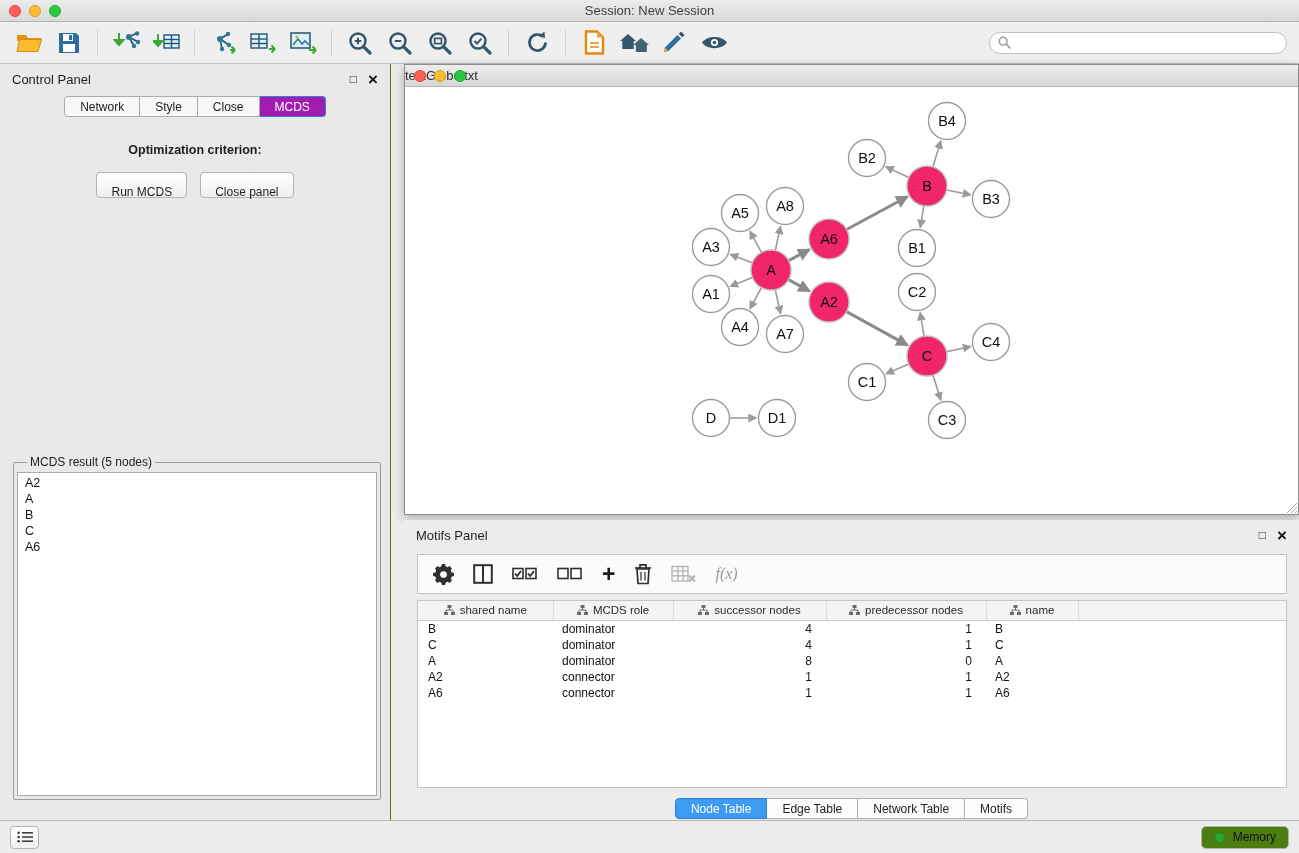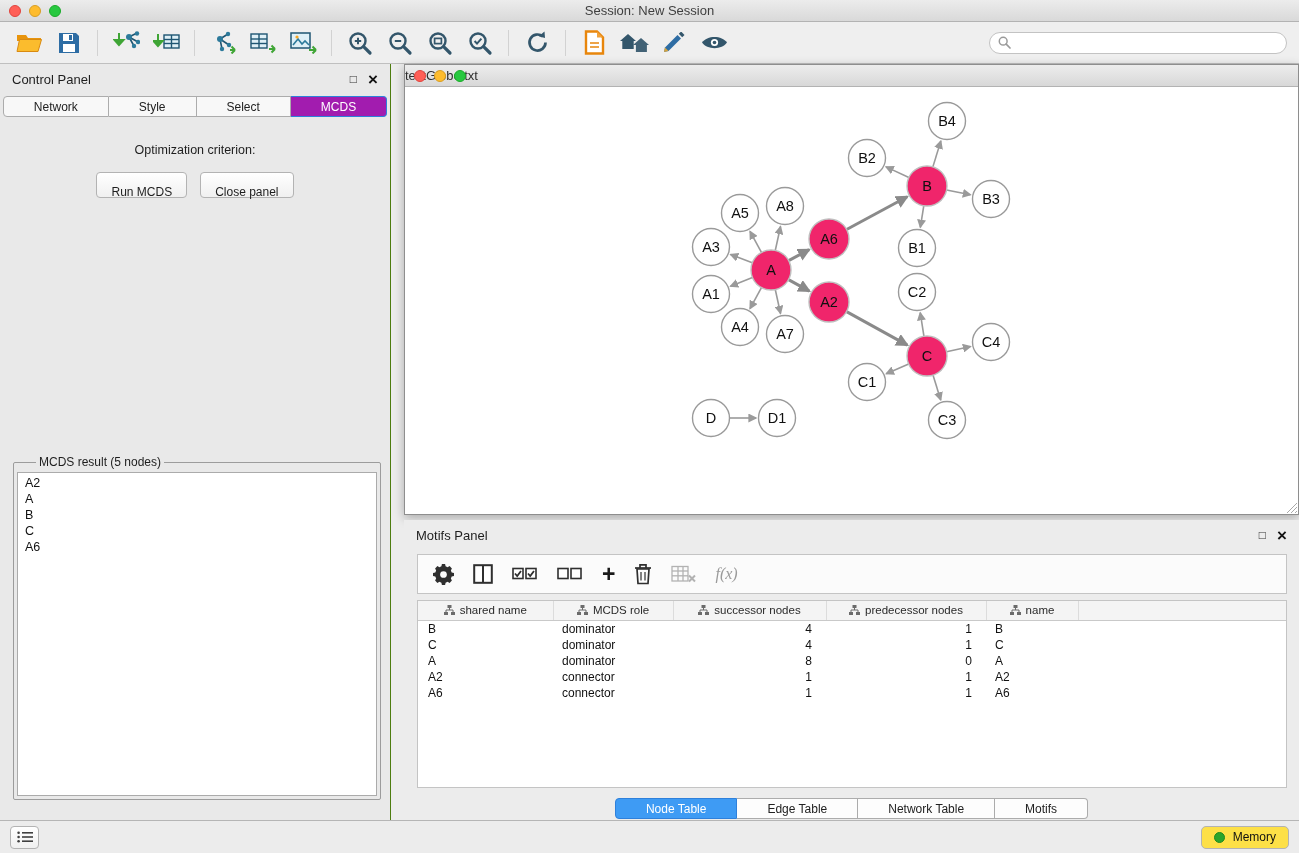--- a/index.html
+++ b/index.html
@@ -23,34 +23,34 @@
   .search{margin-left:auto;margin-right:2px;width:298px;height:22px;border:1px solid #C3C3C3;border-radius:12px;background:#fff;display:flex;align-items:center;padding:0 8px;gap:5px}
   .search input{border:none;outline:none;flex:1;font-size:12px;background:transparent}
 
   
   .control-panel{position:absolute;left:0;top:64px;width:391px;height:756px;background:#E9E9E9;border-right:1px solid #4d7c0f}
   .panel-head{height:30px;display:flex;align-items:center;padding:0 12px;font-size:13px;color:#1E1E1E}
   .panel-icons{margin-left:auto;display:flex;gap:11px;align-items:center}
   .float-glyph{font-size:12px;color:#333;line-height:1}
   .close-glyph{font-size:17px;font-weight:bold;color:#111;line-height:1}
   .seg-tabs{display:flex;justify-content:center;margin-top:2px}
-  .seg-tab{height:21px;padding:0 30px;font-size:12px;background:#F8F8F8;border:1px solid #ACACAC;border-left:none;display:flex;align-items:center;color:#222}
+  .seg-tab{height:21px;padding:0 15px;font-size:12px;background:#F8F8F8;border:1px solid #ACACAC;border-left:none;display:flex;align-items:center;color:#222}
   .seg-tab:first-child{border-left:1px solid #ACACAC;border-radius:4px 0 0 4px}
   .seg-tab:last-child{border-radius:0 4px 4px 0}
   .seg-tab.active{background:#a21caf;border-color:#2E80DB;color:#fff}
-  .opt-label{margin-top:26px;text-align:center;font-size:12.5px;font-weight:normal;color:#1E1E1E}
+  .opt-label{margin-top:26px;text-align:center;font-size:12.5px;font-weight:bold;color:#1E1E1E}
   .dropdown{position:relative;margin:9px auto 0;width:312px;height:23px;background:#fff;border:1px solid #ADADAD;border-radius:4px;display:flex;align-items:center;font-size:12px;padding:0 26px 0 9px;color:#111}
   .dd-stepper{position:absolute;right:1px;top:1px;width:19px;height:19px;border-radius:3px;background:linear-gradient(#74B1F8,#3A85EC);display:flex;flex-direction:column;align-items:center;justify-content:center}
   .dd-arrow{width:0;height:0;border-left:3.5px solid transparent;border-right:3.5px solid transparent}
   .dd-arrow.up{border-bottom:4.5px solid #fff;margin-bottom:2.5px}
   .dd-arrow.down{border-top:4.5px solid #fff}
   .btn-row{margin-top:15px;display:flex;justify-content:center;gap:13px}
   .cp-btn{height:21px;padding:12px 14px;font-size:12px;background:linear-gradient(#FFFFFF,#F0F0F0);border:1px solid #B3B3B3;border-radius:4px;color:#1E1E1E}
   .result-box{position:absolute;left:13px;right:9px;top:391px;bottom:20px;border:1px solid #9C9C9C;border-radius:2px;padding:3px;font-size:12px}
-  .result-box legend{font-size:12px;padding:0 3px;margin-left:19px;color:#1E1E1E}
+  .result-box legend{font-size:12px;padding:0 3px;margin-left:10px;color:#1E1E1E}
   .result-list{width:100%;height:100%;background:#fff;border:1px solid #ABABAB;padding:2px 0;overflow:hidden}
   .result-item{padding:0 7px;line-height:16px;font-size:12.5px;color:#111}
 
   
   .network-window{position:absolute;left:404px;top:64px;width:895px;height:451px;background:#fff;border:1px solid #8E8E8E;box-shadow:0 3px 10px rgba(0,0,0,.28)}
   .nw-titlebar{position:relative;height:22px;background:linear-gradient(#EDEDED,#D8D8D8);border-bottom:1px solid #B3B3B3;display:flex;align-items:center;justify-content:flex-start;font-size:13px;color:#2E2E2E}
   .nw-canvas{position:absolute;left:0;top:22px;right:0;bottom:0;background:#fff;overflow:hidden}
   .resize-grip{position:absolute;right:1px;bottom:1px}
 
   
@@ -70,21 +70,21 @@
   td.c2{text-align:right;padding-right:14px}
   td.c3{text-align:right;padding-right:14px}
   td.c4{padding-left:9px}
   .tp-tabs{margin-top:10px;display:flex;justify-content:center}
   .tp-tabs .seg-tab{background:#FDFDFD}
   .tp-tabs .seg-tab.active{background:#3E9BF4;color:#fff}
 
   
   .statusbar{position:absolute;left:0;top:820px;width:1299px;height:33px;background:#ECECEC;border-top:1px solid #B5B5B5;display:flex;align-items:center;padding:0 10px}
   .sb-left-btn{width:29px;height:23px;border:1px solid #B3B3B3;border-radius:4px;background:linear-gradient(#FFFFFF,#F0F0F0);display:flex;align-items:center;justify-content:center}
-  .memory-btn{margin-left:auto;height:23px;padding:0 12px;border:1px solid #B3B3B3;border-radius:5px;background:#fde047;display:flex;align-items:center;gap:8px;font-size:12px;color:#111}
+  .memory-btn{margin-left:auto;height:23px;padding:0 12px;border:1px solid #B3B3B3;border-radius:5px;background:#4d7c0f;display:flex;align-items:center;gap:8px;font-size:12px;color:#111}
   .mem-dot{width:11px;height:11px;border-radius:50%;background:#2BA52B;border:1px solid #1F8A1F}
 </style>
 </head>
 <body>
 
 <div class="titlebar">
   <div class="traffic">
     <span class="tl red"></span>
     <span class="tl yellow"></span>
     <span class="tl green"></span>
@@ -275,21 +275,21 @@
   <div class="panel-head">
     <span>Control Panel</span>
     <span class="panel-icons">
       <span class="float-glyph">□</span>
       <span class="close-glyph">×</span>
     </span>
   </div>
   <div class="seg-tabs">
       <div class="seg-tab">Network</div>
       <div class="seg-tab">Style</div>
-      <div class="seg-tab">Select</div>
+      <div class="seg-tab">Close</div>
       <div class="seg-tab active">MCDS</div>
     </div>
   <div class="opt-label">Optimization criterion:</div>
   <div class="btn-row">
     <button class="cp-btn">Run MCDS</button>
     <button class="cp-btn">Close panel</button>
   </div>
   <fieldset class="result-box">
     <legend>MCDS result (5 nodes)</legend>
     <div class="result-list">

